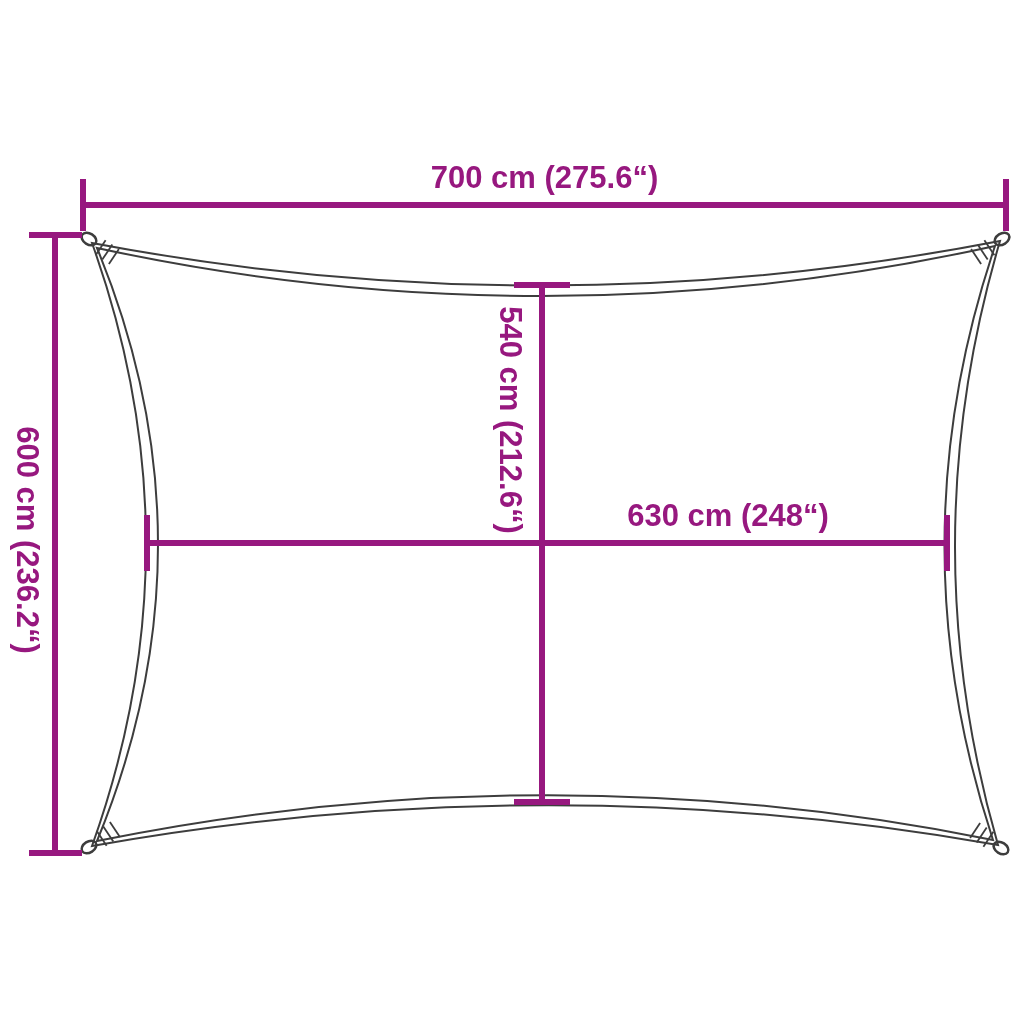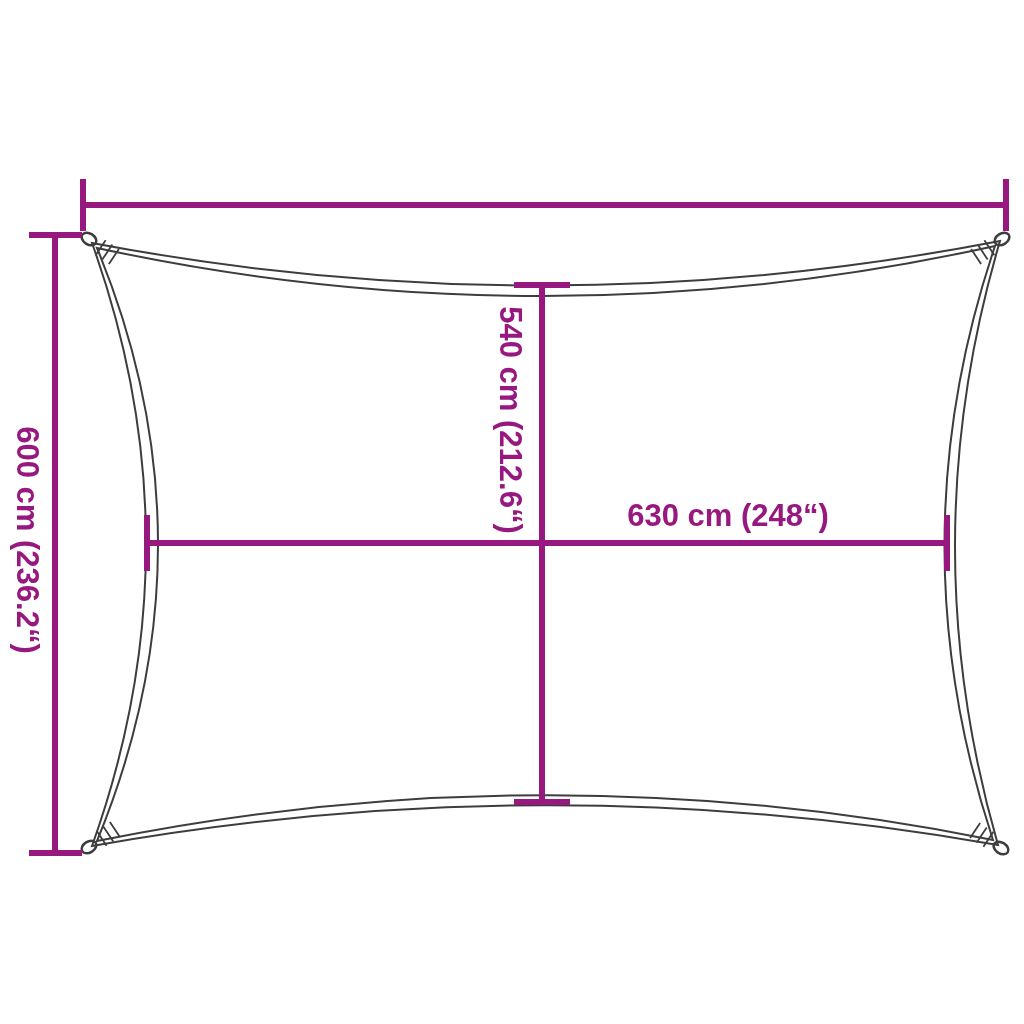--- a/index.html
+++ b/index.html
@@ -77,20 +77,21 @@
         <line x1="993.4" y1="831.8" x2="983.4" y2="846.8"></line>
         <line x1="986.7" y1="827.4" x2="976.7" y2="842.4"></line>
         <line x1="980.1" y1="823.0" x2="970.1" y2="838.0"></line>
       </g>
     </g>
   </svg>
 
   <div class="dim" style="left:83px; top:202px; width:923px; height:6px;"></div>
   <div class="dim" style="left:80px; top:179px; width:6px; height:52px;"></div>
   <div class="dim" style="left:1003px; top:179px; width:6px; height:52px;"></div>
+  <div class="dim-label" style="left:83px; top:160px; width:923px;">700 cm (275.6“)</div>
 
   <div class="dim" style="left:52px; top:235px; width:6px; height:618px;"></div>
   <div class="dim" style="left:29px; top:232px; width:53px; height:6px;"></div>
   <div class="dim" style="left:29px; top:850px; width:53px; height:6px;"></div>
   <div class="dim-label rot90" style="left:-103px; top:522px; width:260px; height:36px;">600 cm (236.2“)</div>
 
   <div class="dim" style="left:539px; top:285px; width:6px; height:517px;"></div>
   <div class="dim" style="left:514px; top:282px; width:56px; height:6px;"></div>
   <div class="dim" style="left:514px; top:799px; width:56px; height:6px;"></div>
   <div class="dim-label rot90" style="left:380px; top:402px; width:260px; height:36px;">540 cm (212.6“)</div>

